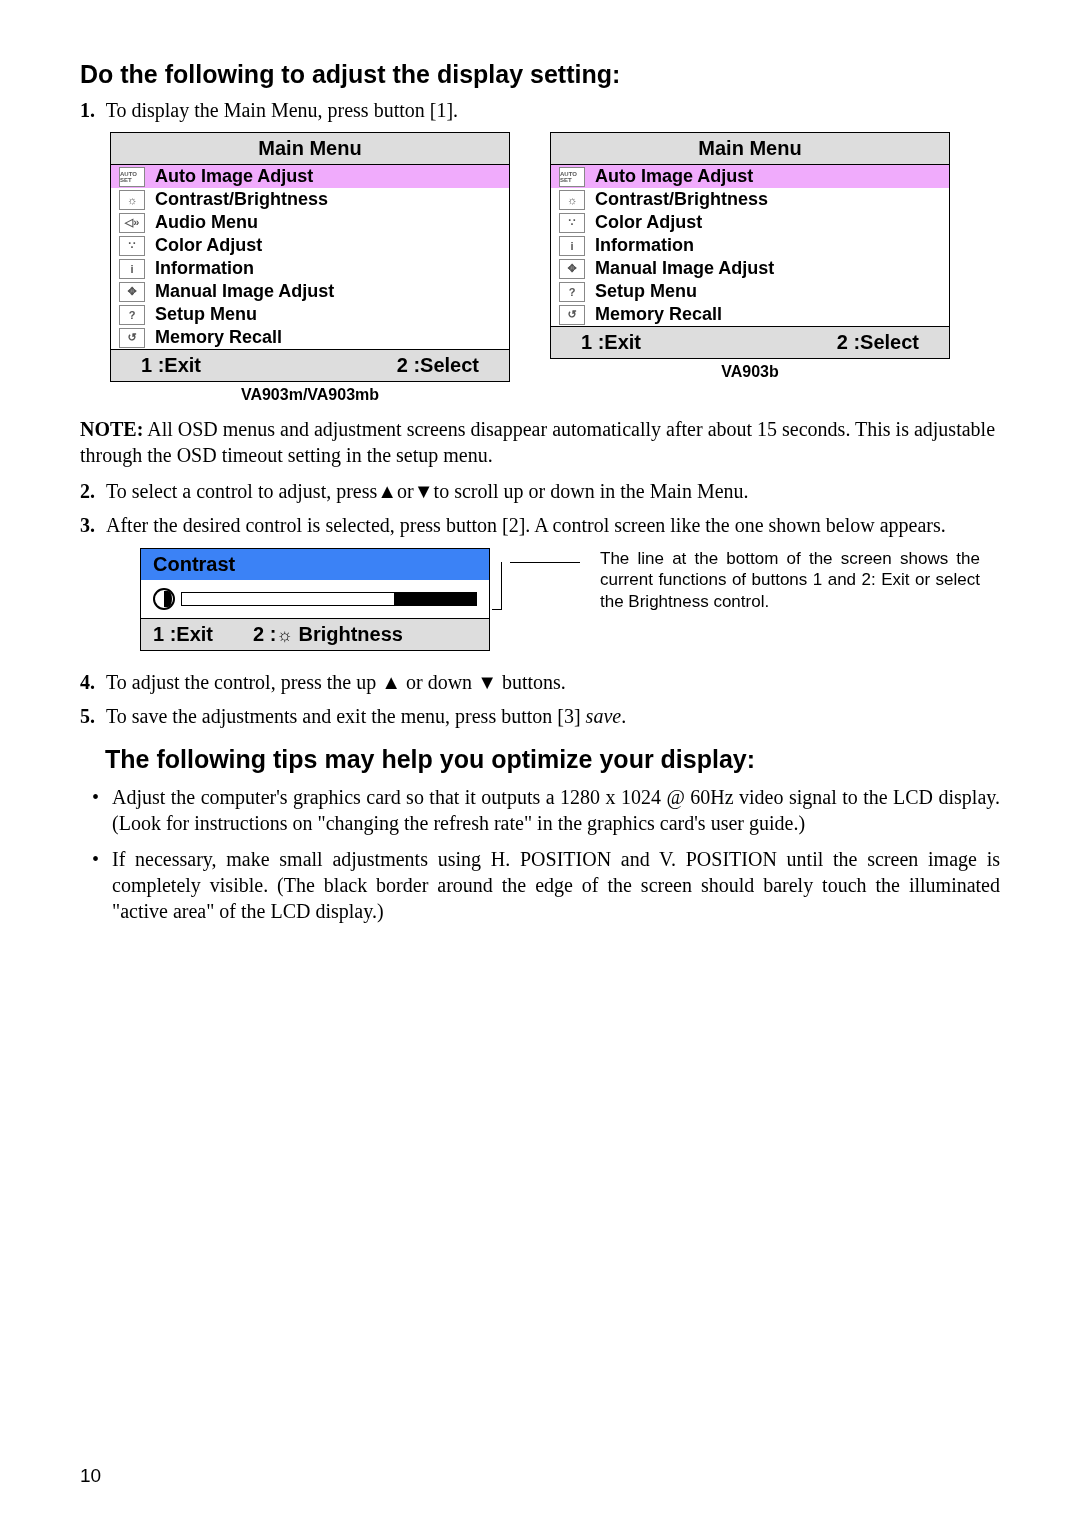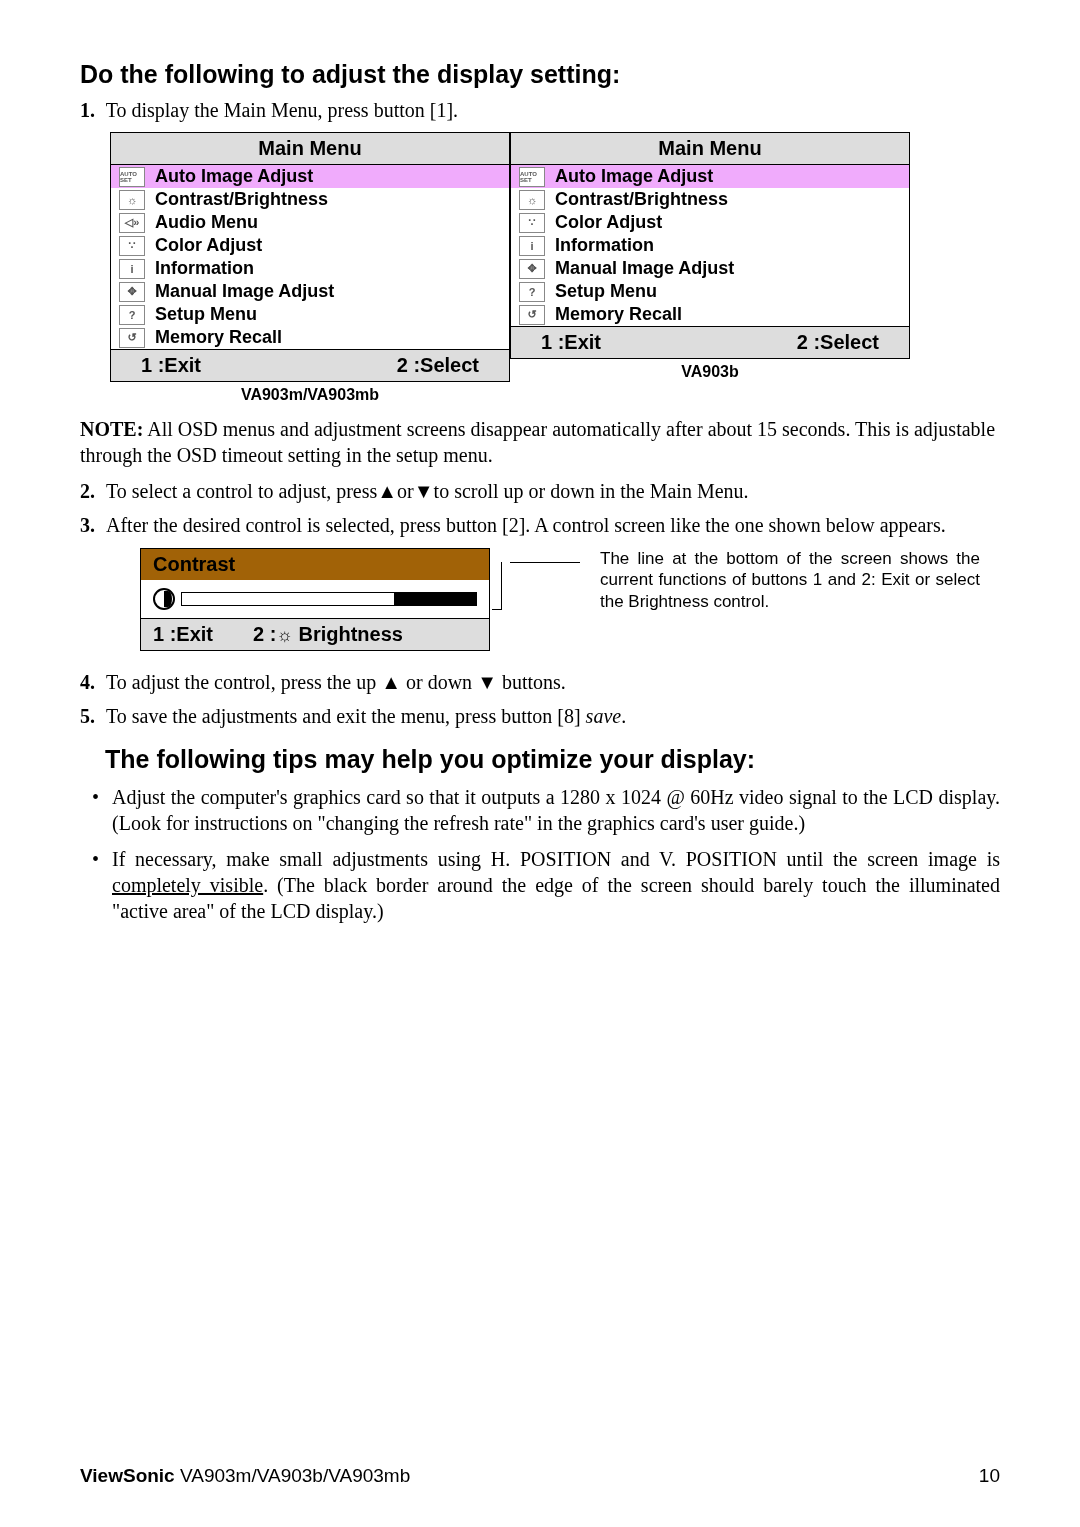--- a/index.html
+++ b/index.html
@@ -18,20 +18,21 @@
     font-size: 25px;
     margin-bottom: 10px;
   }
   .num-line {
     font-size: 20px;
     margin: 6px 0 10px 0;
   }
   .num-line .num { font-weight: bold; margin-right: 6px; }
   .menus-row {
     display: flex;
+    gap: 40px;
     margin: 8px 0 0 30px;
   }
   .menu-box {
     width: 400px;
     border: 1px solid #000;
     font-family: Arial, sans-serif;
   }
   .menu-title {
     background: #ddd;
     text-align: center;
@@ -98,21 +99,21 @@
   }
   .contrast-box {
     width: 350px;
     font-family: Arial, sans-serif;
   }
   .contrast-top {
     border: 1px solid #000;
     border-bottom: none;
   }
   .contrast-label {
-    background: #a16207;
+    background: #3b82f6;
     font-weight: bold;
     font-size: 20px;
     padding: 4px 12px;
     display: flex;
     justify-content: space-between;
     align-items: center;
   }
   .slider-area {
     background: #fff;
     padding: 8px 12px;
@@ -154,21 +155,21 @@
     text-align: justify;
   }
   .bullet-row {
     display: flex;
     font-size: 20px;
     margin: 10px 0 10px 12px;
     line-height: 1.3;
     text-align: justify;
   }
   .bullet-dot { width: 20px; flex-shrink: 0; }
-  .underline { text-decoration: underline; }
+  .underline { }
   .footer {
     position: absolute;
     bottom: 40px;
     left: 80px;
     right: 80px;
     display: flex;
     justify-content: space-between;
     font-size: 19px;
     font-family: Arial, sans-serif;
   }
@@ -325,36 +326,33 @@
 <div class="ol-row">
   <div class="ol-num">4.</div>
   <div class="ol-body">
     <span>To adjust the control, press the up </span><span class="tri">▲</span><span> or down </span><span class="tri">▼</span><span> buttons.</span>
   </div>
 </div>
 
 <div class="ol-row">
   <div class="ol-num">5.</div>
   <div class="ol-body">
-    <span>To save the adjustments and exit the menu, press button [8] </span><i>save</i><span>.</span>
+    <span>To save the adjustments and exit the menu, press button [3] </span><i>save</i><span>.</span>
   </div>
 </div>
 
 <h3 class="section" style="margin-top:16px;margin-left:25px;">The following tips may help you optimize your display:</h3>
 
 <div class="bullet-row">
   <div class="bullet-dot">•</div>
   <div>Adjust the computer's graphics card so that it outputs a 1280 x 1024 @ 60Hz video signal to the LCD display. (Look for instructions on "changing the refresh rate" in the graphics card's user guide.)</div>
 </div>
 
 <div class="bullet-row">
   <div class="bullet-dot">•</div>
   <div>
     <span>If necessary, make small adjustments using H. POSITION and V. POSITION until the screen image is </span><span class="underline">completely visible</span><span>. (The black border around the edge of the screen should barely touch the illuminated "active area" of the LCD display.)</span>
   </div>
 </div>
 
 <div class="footer">
-  <span>
-    <span class="brand">ViewSonic</span><span>   VA903m/VA903b/VA903mb</span>
-  </span>
   <span>10</span>
 </div>
 
 </body></html>

